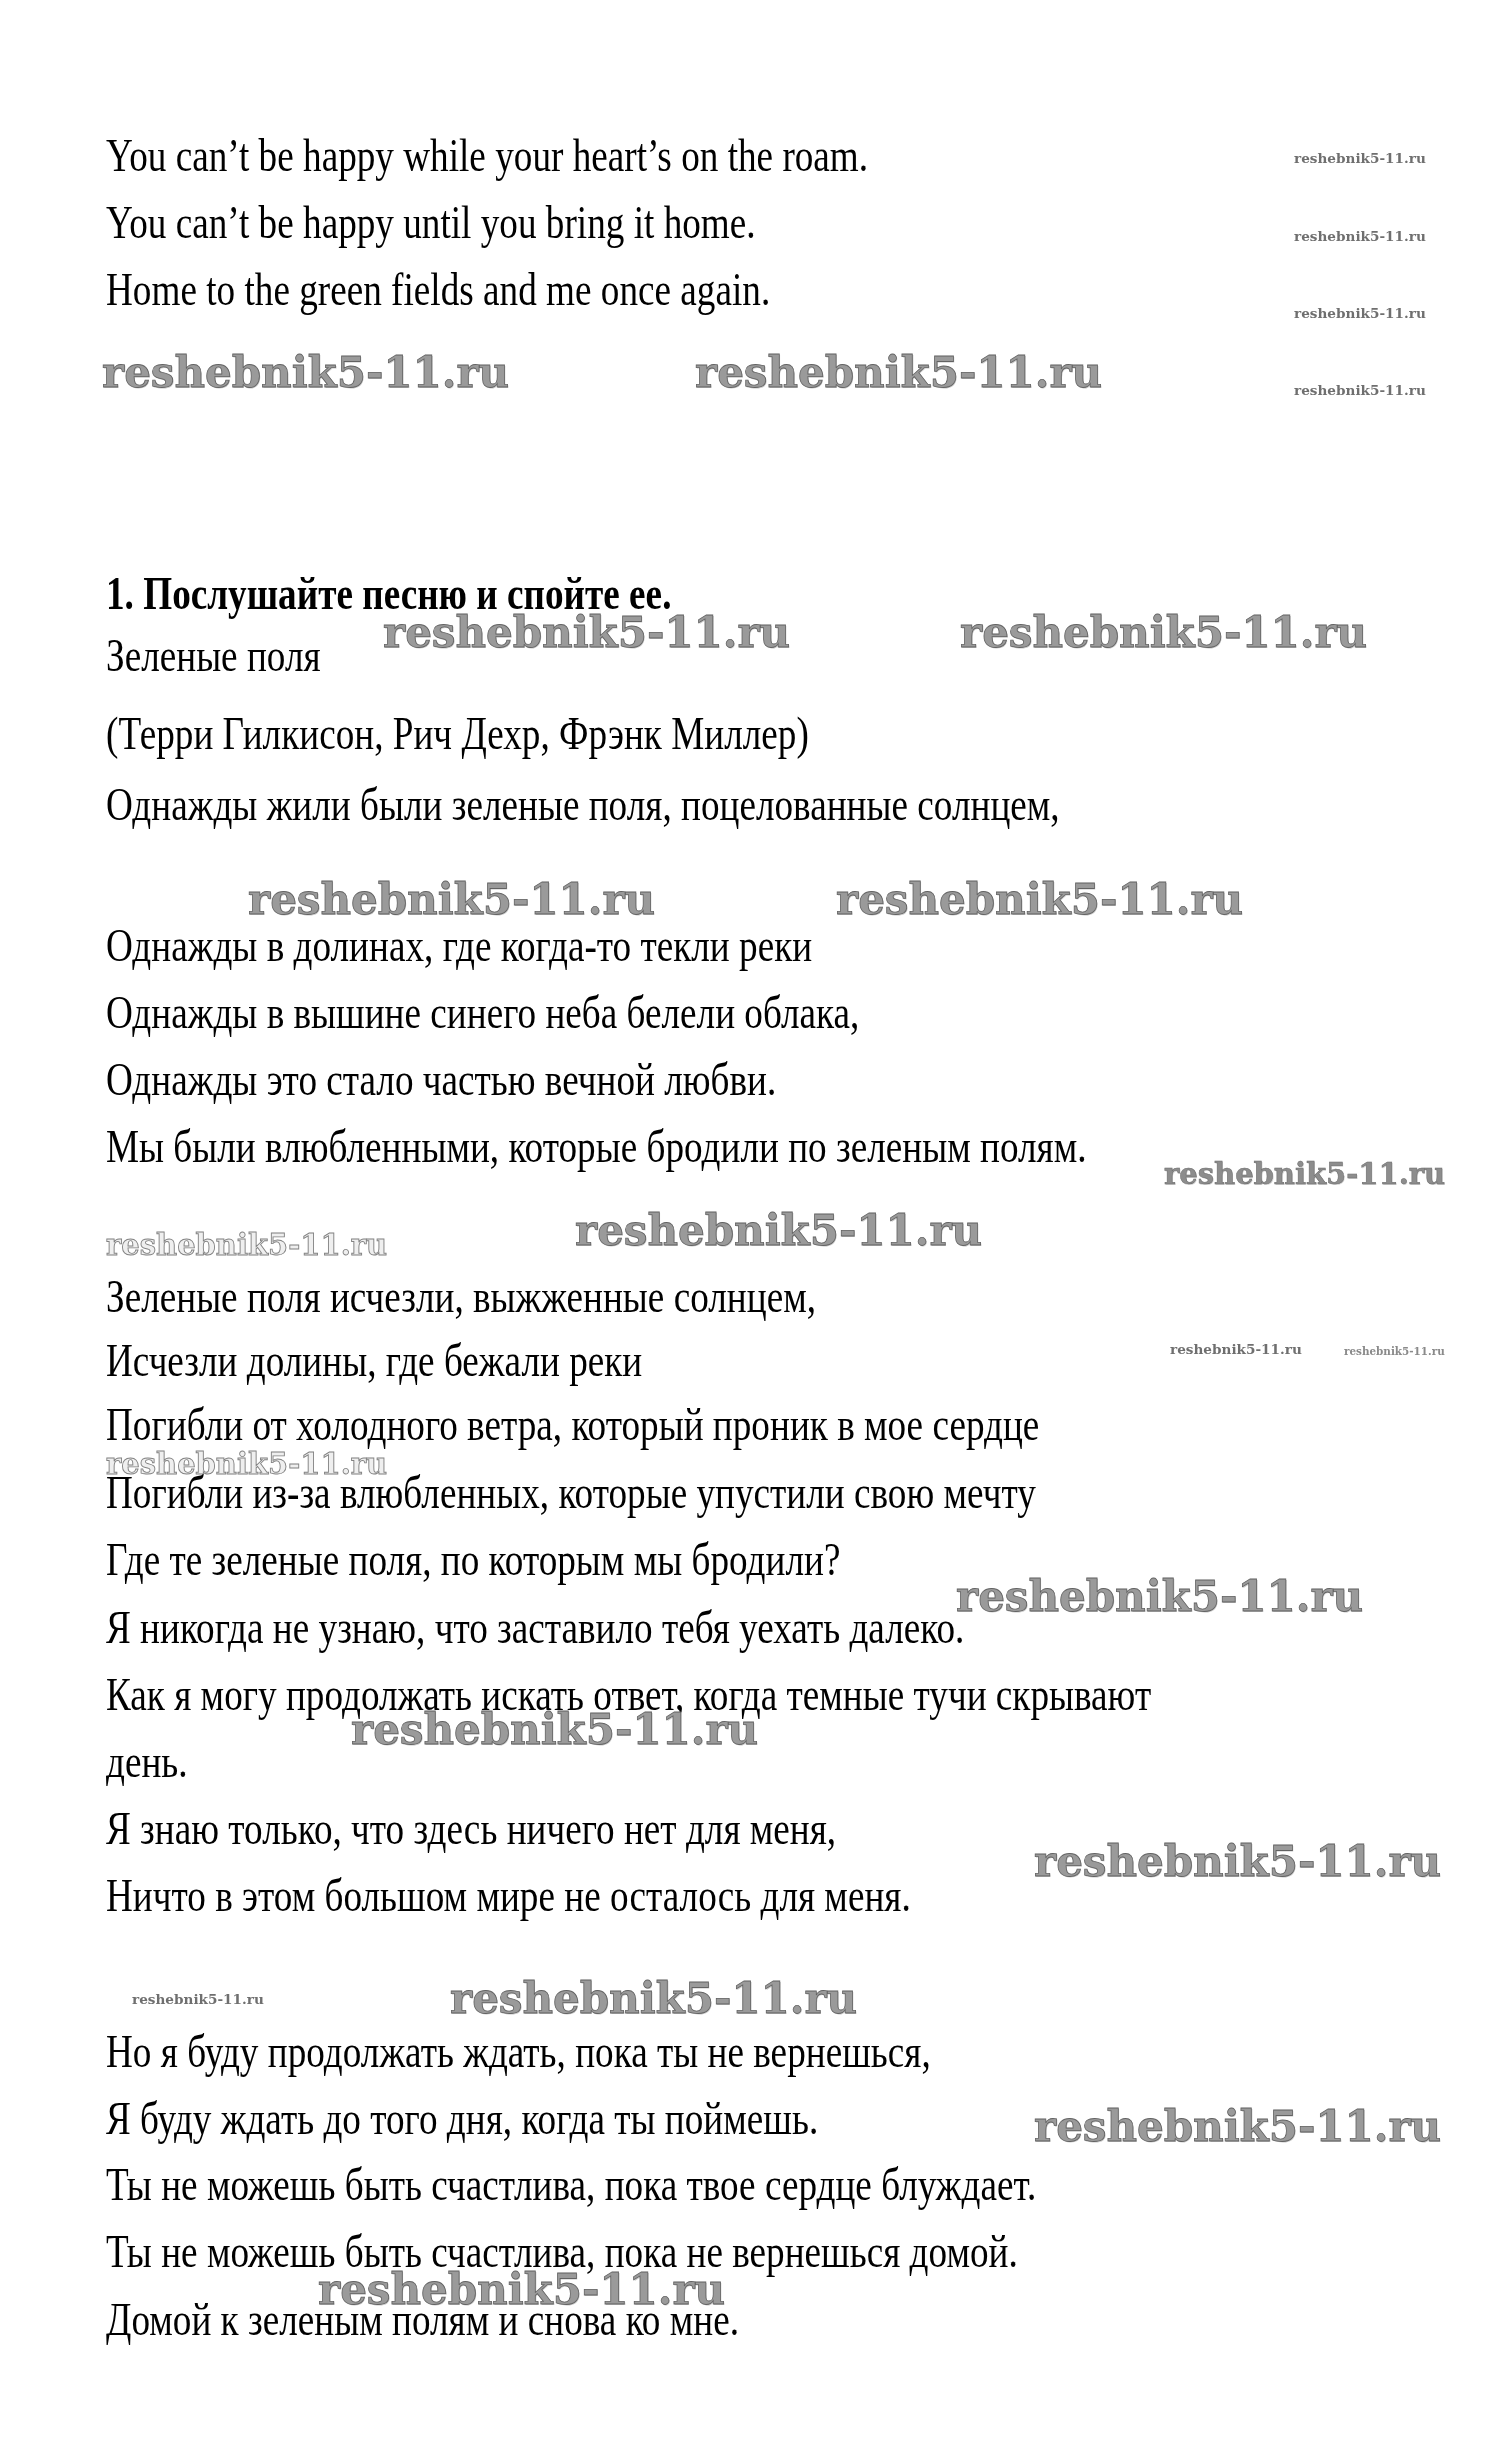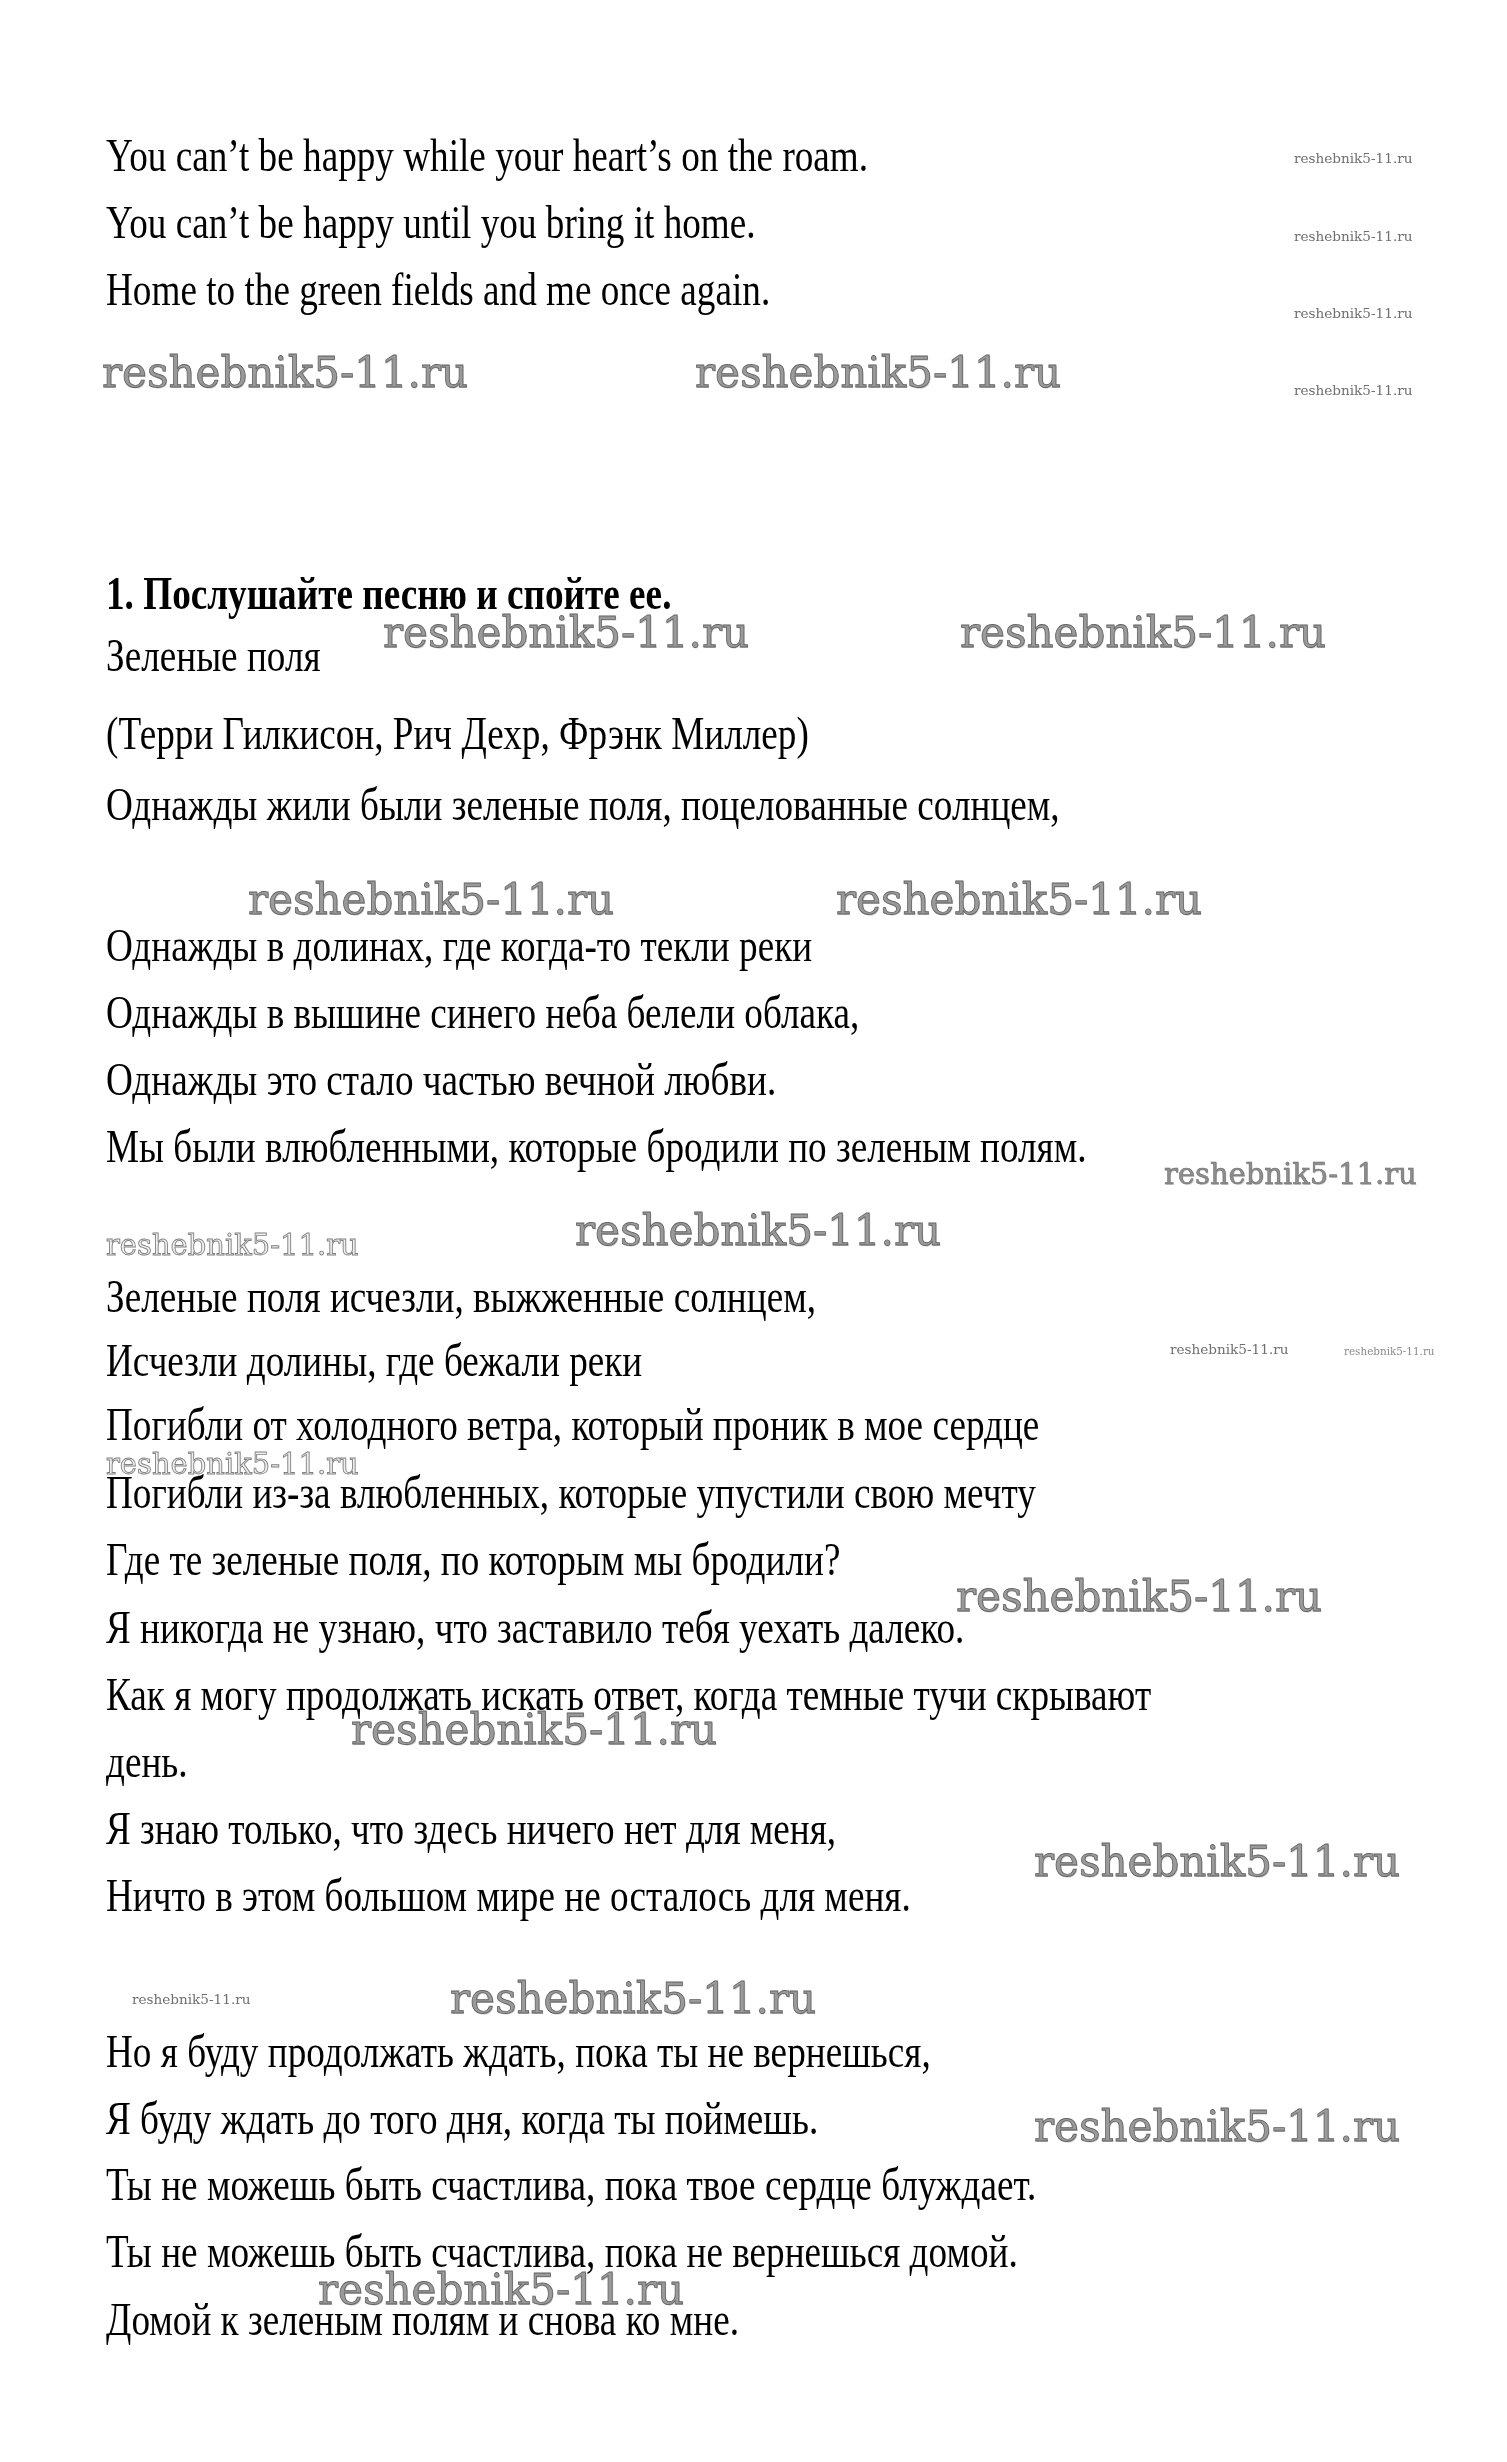--- a/index.html
+++ b/index.html
@@ -26,21 +26,21 @@
     transform: scale(0.93, 1.14);
     transform-origin: 0 0;
     color: #000000;
   }
   .bold { font-weight: 700; }
   
   .wm {
     position: absolute;
     white-space: nowrap;
     font-family: "DejaVu Serif", "Liberation Serif", serif;
-    font-weight: 400;
+    font-weight: 700;
     user-select: none;
   }
   .wm-lg {
     font-size: 42px;
     line-height: 1;
     color: #9a9a9a;
     -webkit-text-stroke: 0.8px #626262;
     text-shadow: 0.8px 0.8px 0 #c9c9c9;
     letter-spacing: 0px;
   }

